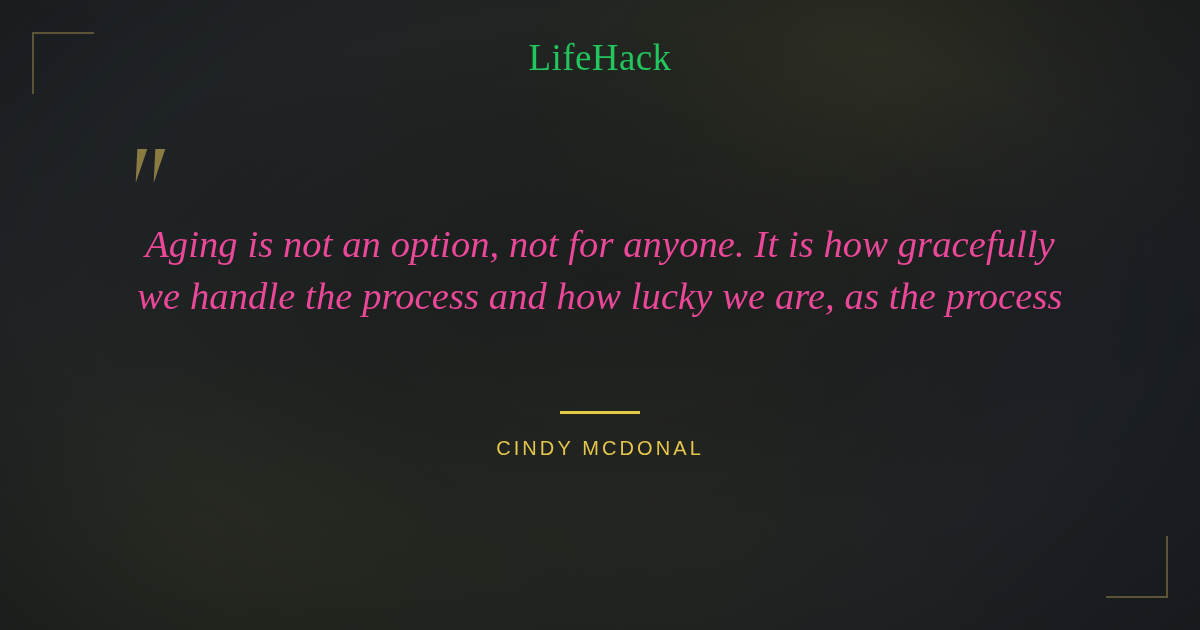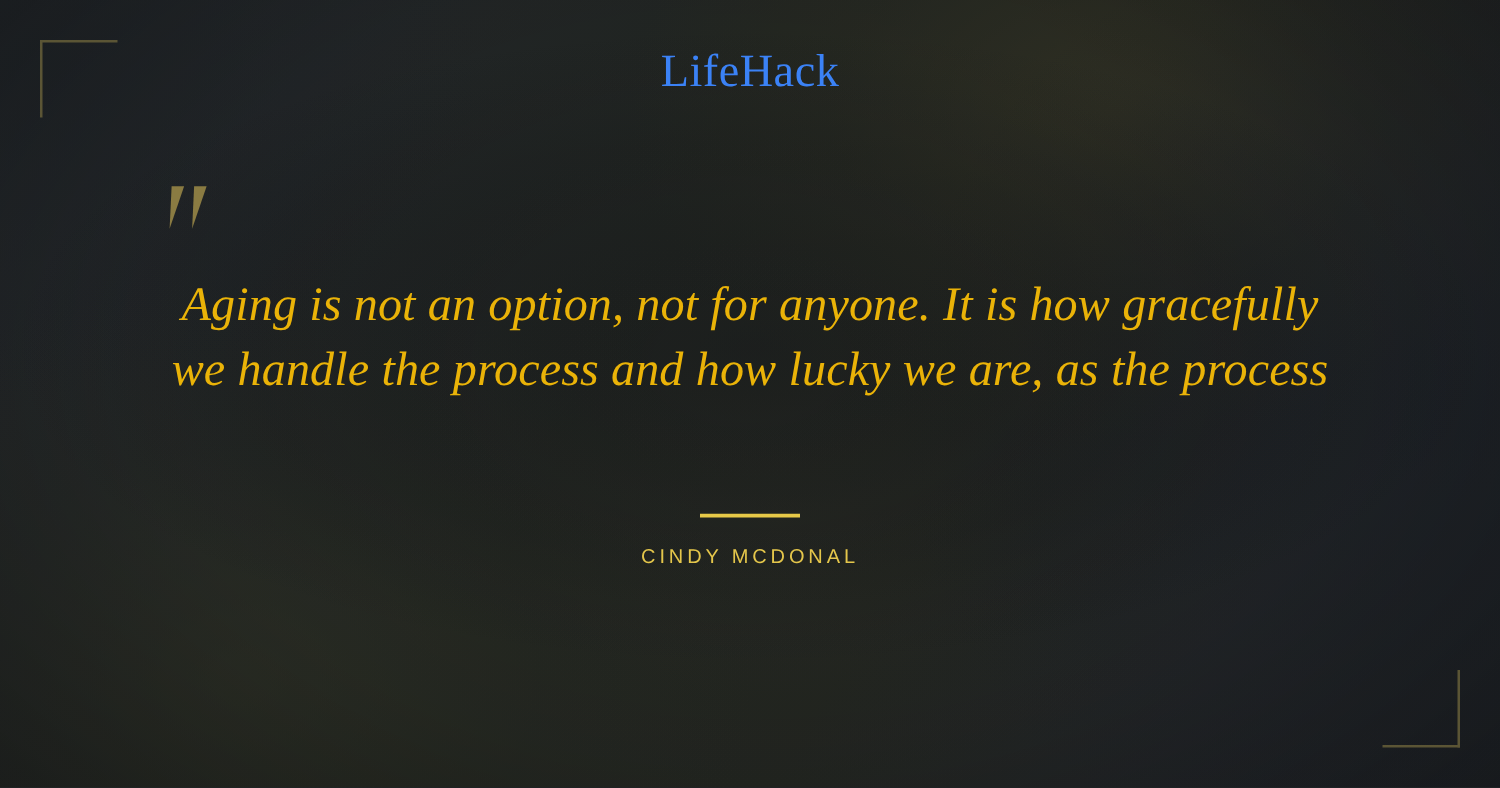--- a/index.html
+++ b/index.html
@@ -101,21 +101,21 @@
     width:100%; height:100%;
   }
 
   .brand {
     position:absolute;
     top:38px; left:0; right:0;
     text-align:center;
     font-family:"Liberation Serif", serif;
     font-size:37px;
     line-height:1.1;
-    color:#3b82f6;
+    color:#22c55e;
     letter-spacing:0.4px;
   }
 
   .quote-mark {
     position:absolute;
     left:131px; top:143px;
     width:44px; height:48px;
   }
   .quote-mark i {
     position:absolute;
@@ -131,38 +131,38 @@
 
   .quote {
     position:absolute;
     left:100px; right:100px;
     top:218px;
     text-align:center;
     font-family:"Liberation Serif", serif;
     font-style:italic;
     font-size:38.5px;
     line-height:52px;
-    color:#eab308;
+    color:#ec4899;
     letter-spacing:0.1px;
   }
 
   .divider {
     position:absolute;
     left:50%; top:411px;
     width:80px; height:3px;
     margin-left:-40px;
     background:#e7c948;
   }
 
   .attribution {
     position:absolute;
     left:0; right:0; top:437px;
     text-align:center;
     font-family:"Liberation Sans", sans-serif;
-    font-size:16px;
+    font-size:20px;
     font-weight:400;
     letter-spacing:3.1px;
     color:#e4c64b;
     text-transform:uppercase;
   }
 </style>
 </head>
 <body>
 
 <div id="card">

